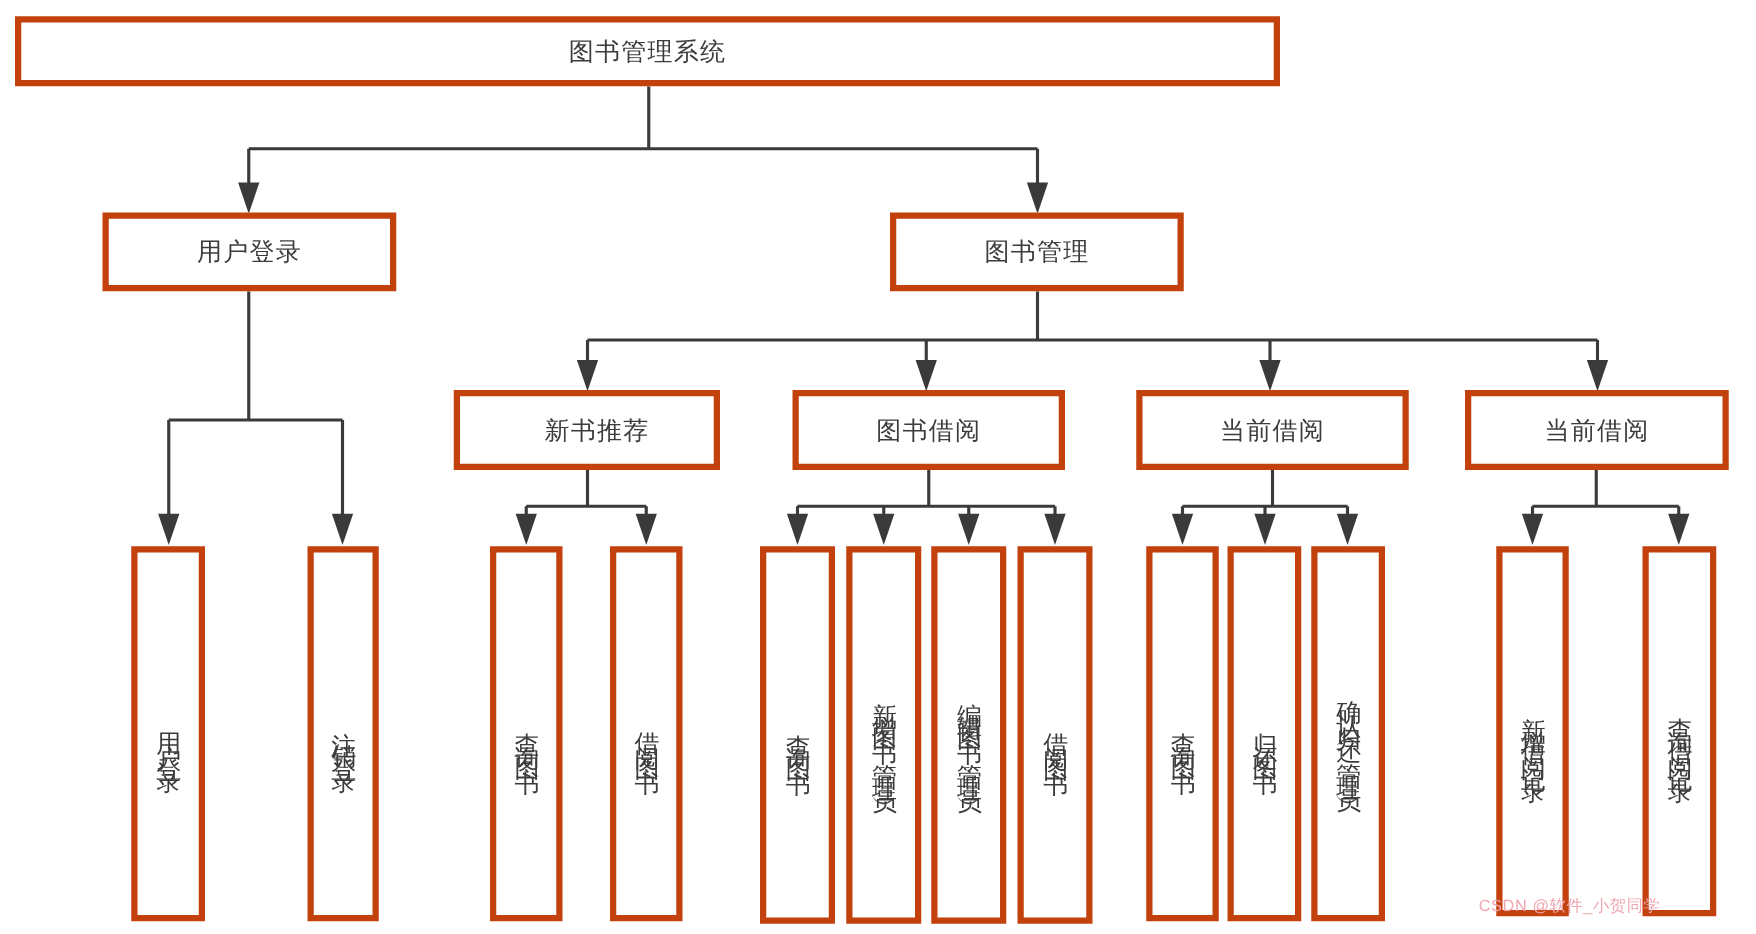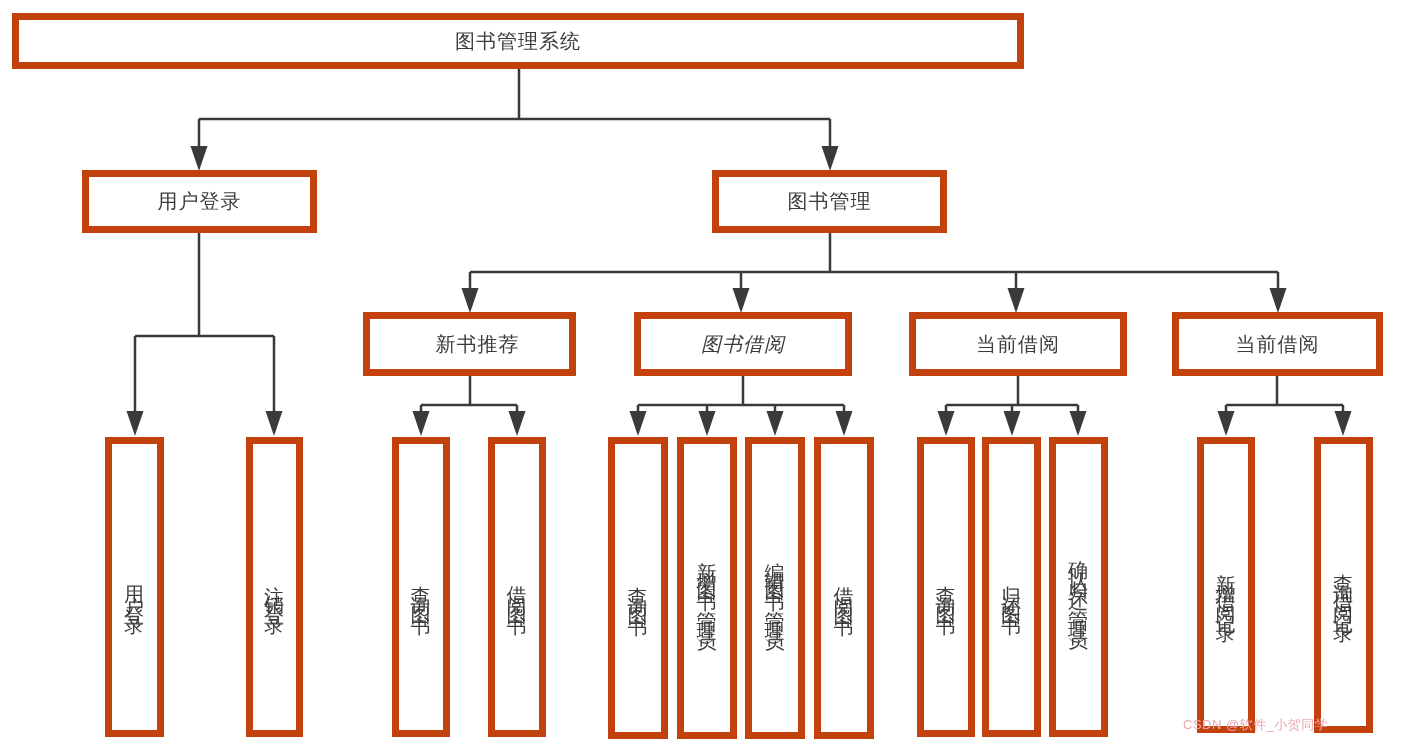--- a/index.html
+++ b/index.html
@@ -2,21 +2,21 @@
 <html><head>
 <meta charset="utf-8">
 <style>
   html,body{margin:0;padding:0;background:#ffffff;}
   .canvas{
     position:relative;width:1405px;height:747px;background:#ffffff;
     font-family:"Liberation Sans","DejaVu Sans",sans-serif;overflow:hidden;
   }
   .wires{position:absolute;left:0;top:0;width:1405px;height:747px;pointer-events:none;}
   .box{
-    position:absolute;box-sizing:border-box;border:7px solid #c2410c;background:#ffffff;
+    position:absolute;box-sizing:border-box;border:5px solid #c2410c;background:#ffffff;
     display:flex;align-items:center;justify-content:center;
     color:#3c3c3c;font-size:20px;letter-spacing:1px;white-space:nowrap;
   }
   .leaf{
     writing-mode:vertical-rl;text-orientation:mixed;
     letter-spacing:10px;font-size:20px;line-height:1;
     white-space:normal;padding-top:6px;
   }
   .watermark{
     position:absolute;left:1183px;top:716px;
@@ -85,21 +85,21 @@
       <use href="#ah" x="1343" y="436"></use>
     </g>
   </svg>
 
   <div class="box" style="left:12px;top:13px;width:1012px;height:56px;">图书管理系统</div>
 
   <div class="box" style="left:82px;top:170px;width:235px;height:63px;">用户登录</div>
   <div class="box" style="left:712px;top:170px;width:235px;height:63px;">图书管理</div>
 
   <div class="box" style="left:363px;top:312px;width:213px;height:64px;padding-left:16px;">新书推荐</div>
-  <div class="box" style="left:634px;top:312px;width:218px;height:64px;font-style:italic;">图书借阅</div>
+  <div class="box" style="left:634px;top:312px;width:218px;height:64px;">图书借阅</div>
   <div class="box" style="left:909px;top:312px;width:218px;height:64px;">当前借阅</div>
   <div class="box" style="left:1172px;top:312px;width:211px;height:64px;">当前借阅</div>
 
   <div class="box leaf" style="left:105px;top:437px;width:59px;height:300px;">用户登录</div>
   <div class="box leaf" style="left:246px;top:437px;width:57px;height:300px;">注销登录</div>
 
   <div class="box leaf" style="left:392px;top:437px;width:58px;height:300px;">查询图书</div>
   <div class="box leaf" style="left:488px;top:437px;width:58px;height:300px;">借阅图书</div>
 
   <div class="box leaf" style="left:608px;top:437px;width:60px;height:302px;">查询图书</div>

